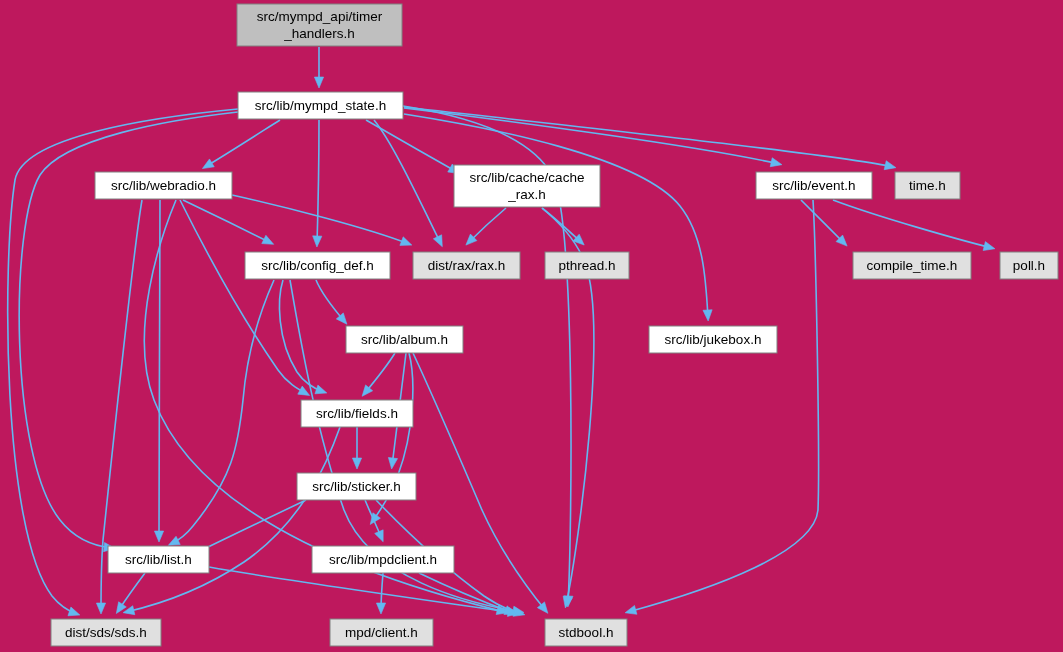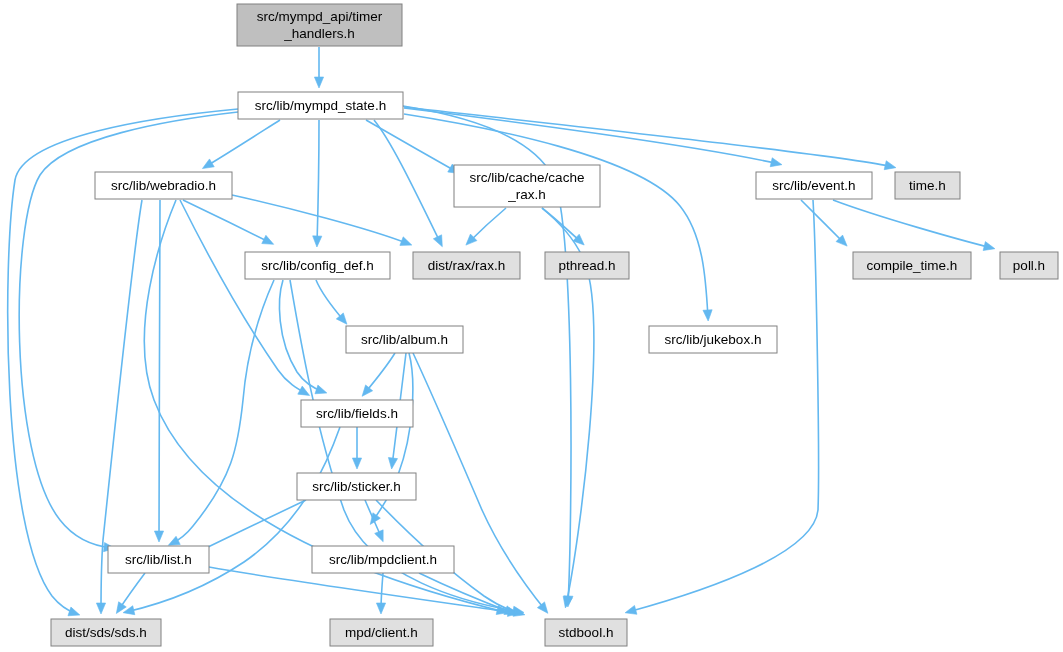--- a/index.html
+++ b/index.html
@@ -4,21 +4,21 @@
 <style>
   html, body {
     margin: 0;
     padding: 0;
     background: #000000;
   }
   #graph-root {
     position: relative;
     width: 1063px;
     height: 652px;
-    background: #ffffff;
+    background: #be185d;
     overflow: hidden;
     font-family: "Liberation Sans", sans-serif;
   }
   svg#graph-svg {
     position: absolute;
     top: 0; left: 0;
     width: 1063px;
     height: 652px;
     display: block;
   }

